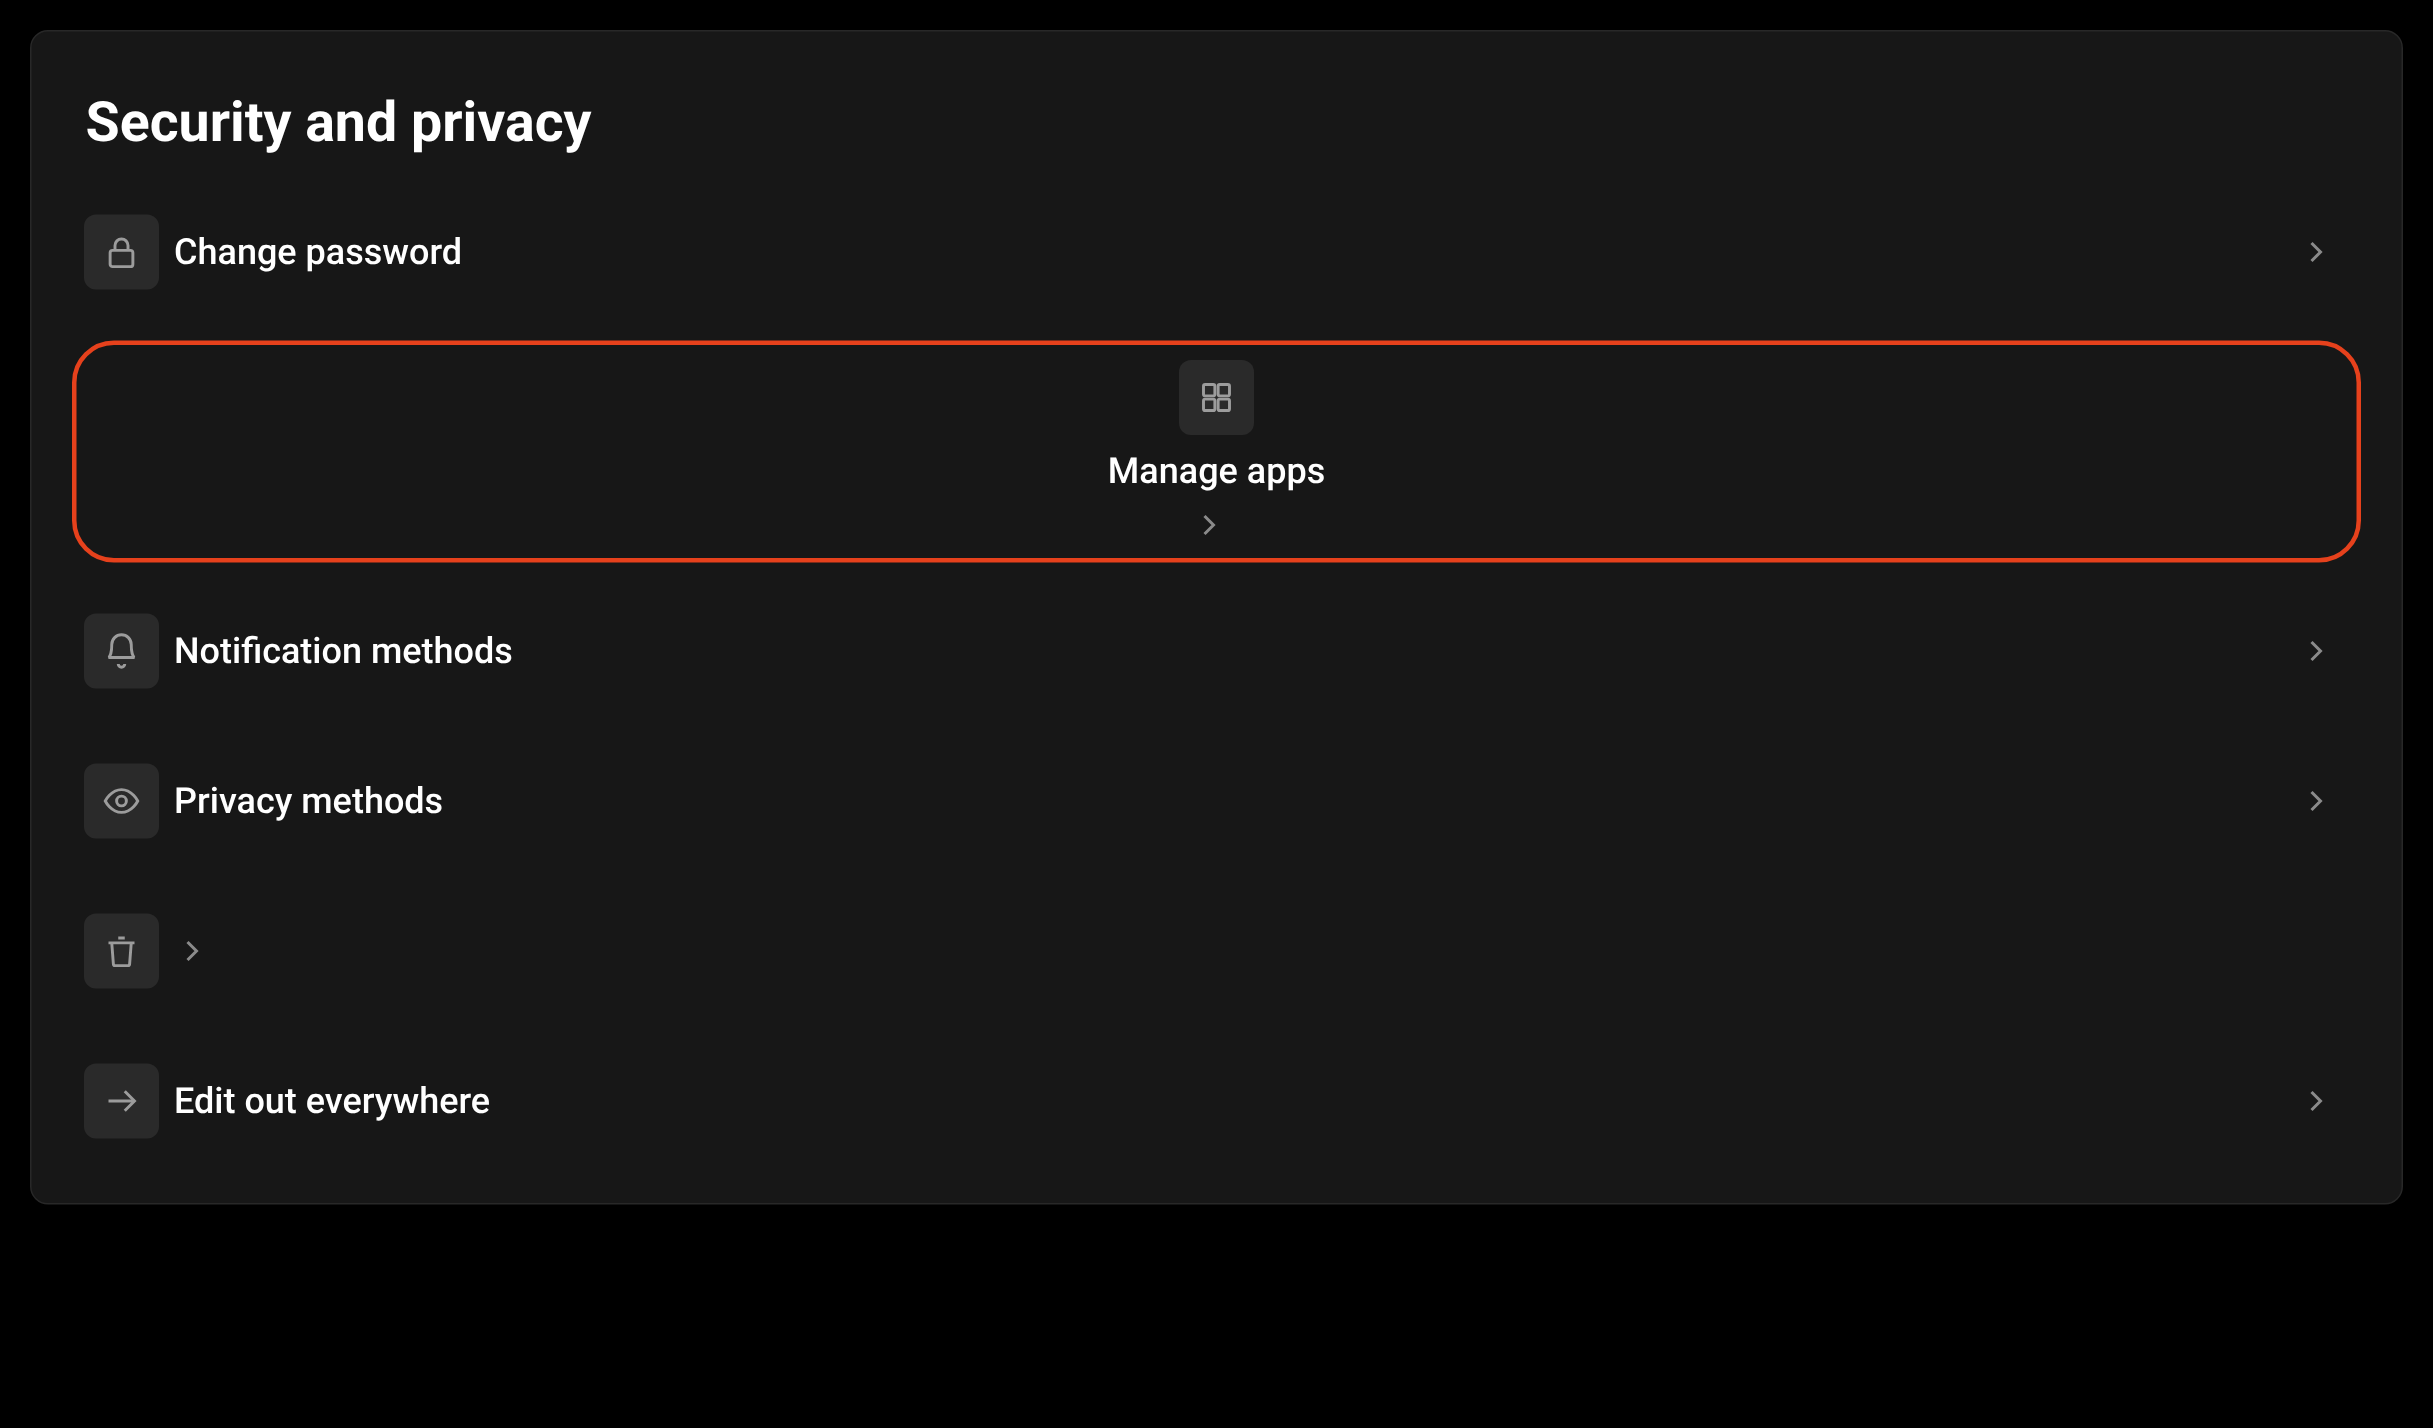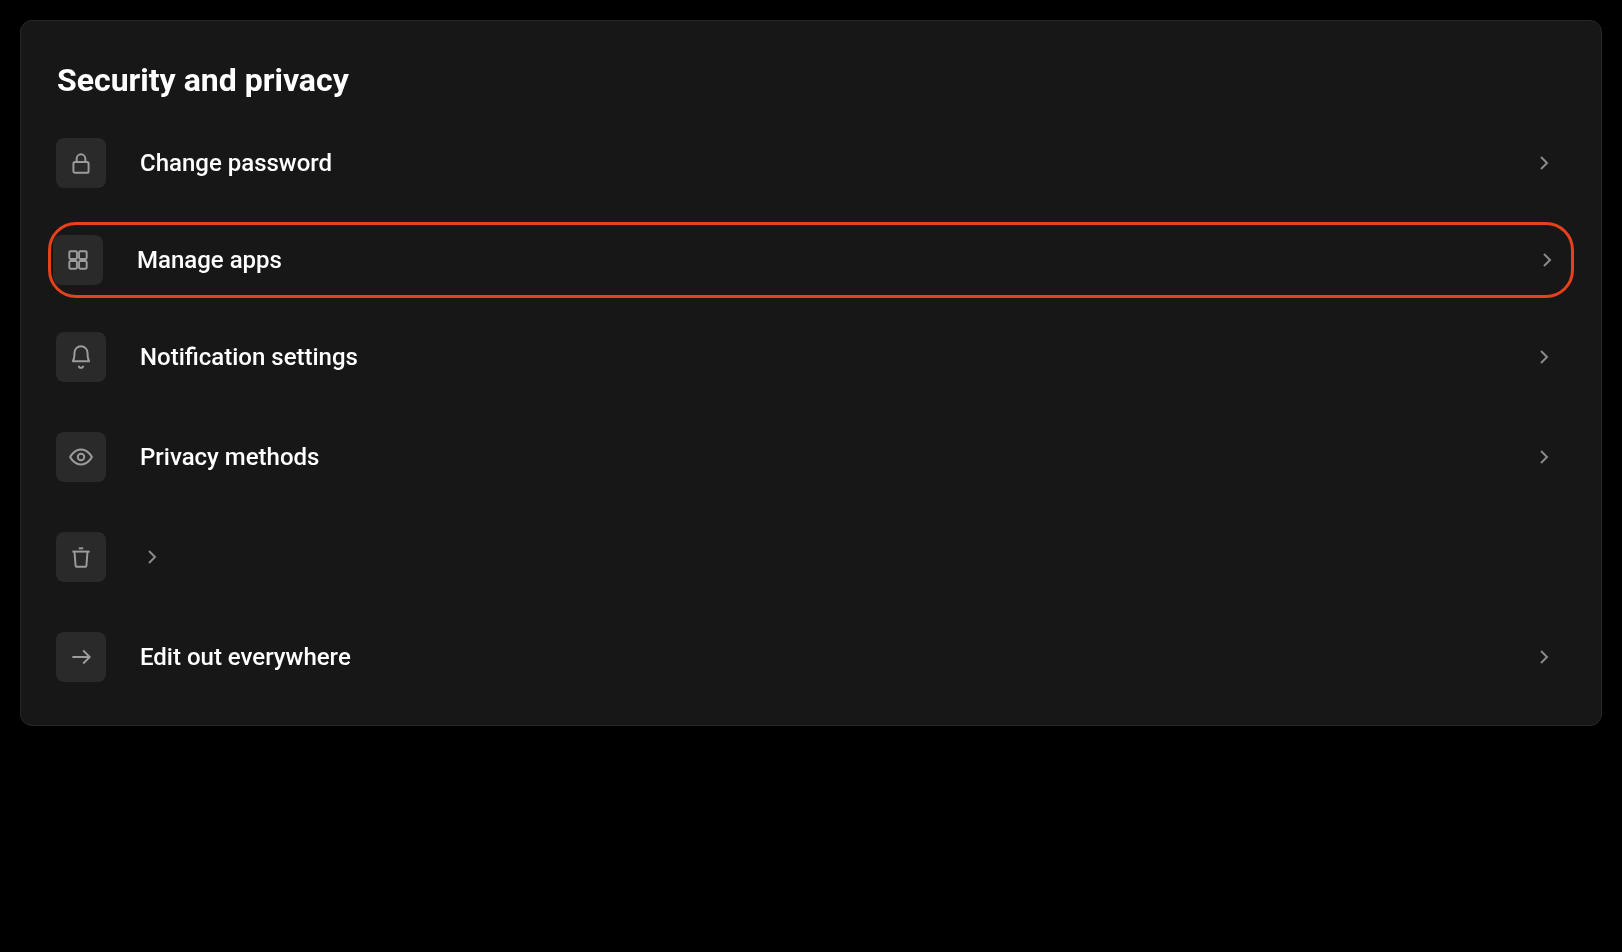--- a/index.html
+++ b/index.html
@@ -16,45 +16,46 @@
     }
     .panel {
       background: #171717;
       border-radius: 12px;
       padding: 40px 32px 40px 32px;
       width: 100%;
       border: 1px solid #282828;
     }
     .panel-title {
       color: #fff;
-      font-size: 32px;
+      font-size: 37px;
       font-weight: 700;
       margin-bottom: 36px;
       padding-left: 4px;
     }
     .item-list {
       display: flex;
       flex-direction: column;
       gap: 44px;
     }
     .item {
       display: flex;
       align-items: center;
-      gap: 34px;
+      gap: 10px;
       cursor: pointer;
       border-radius: 10px;
       position: relative;
       padding: 0;
       border: 3px solid transparent;
     }
     .item.highlighted {
       border: 3px solid #e6411c;
       border-radius: 28px;
       padding: 10px 2px 10px 2px;
       margin: -13px -5px -13px -5px;
+      flex-direction: column;
     }
     .icon-box {
       width: 50px;
       height: 50px;
       background: #2a2a2a;
       border-radius: 8px;
       display: flex;
       align-items: center;
       justify-content: center;
       flex-shrink: 0;
@@ -117,21 +118,21 @@
         </svg>
     </div>
 
     <div class="item">
       <div class="icon-box">
         <svg viewBox="0 0 24 24">
             <path d="M6 8a6 6 0 0 1 12 0c0 7 2 8 2 8H4s2-1 2-8"></path>
             <path d="M10 20a2 2 0 0 0 4 0"></path>
           </svg>
       </div>
-      <span class="item-label">Notification settings</span>
+      <span class="item-label">Notification methods</span>
       <svg class="chevron" viewBox="0 0 24 24">
           <polyline points="9 6 15 12 9 18"></polyline>
         </svg>
     </div>
 
     <div class="item">
       <div class="icon-box">
         <svg viewBox="0 0 24 24">
             <path d="M2 12s3.5-7 10-7 10 7 10 7-3.5 7-10 7S2 12 2 12z"></path>
             <circle cx="12" cy="12" r="3"></circle>

